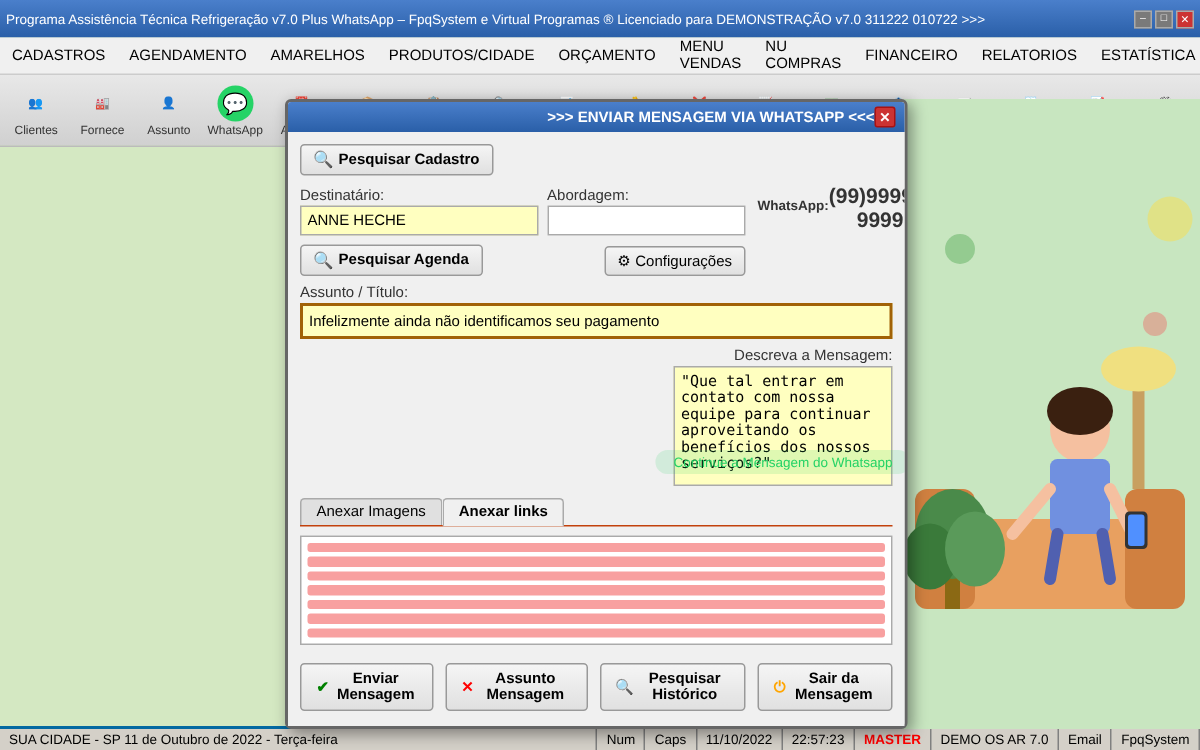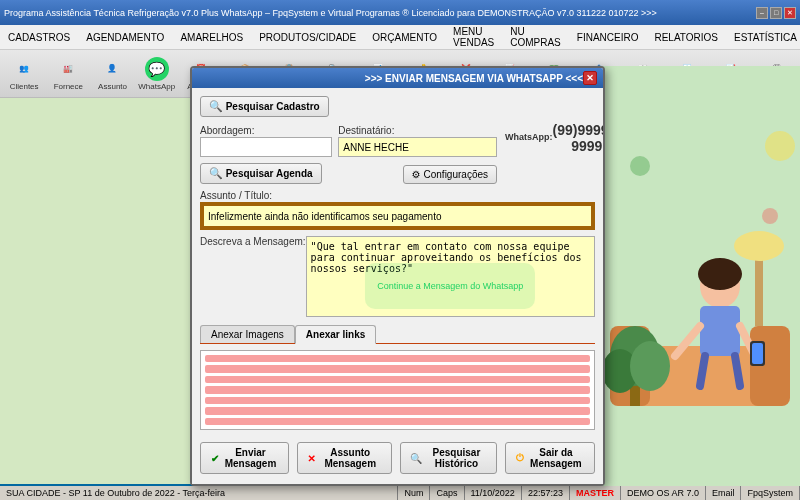--- a/index.html
+++ b/index.html
@@ -237,21 +237,21 @@
       padding: 3px 8px;
       background: linear-gradient(to bottom, #f5f5f5, #e0e0e0);
       border: 1px solid #999;
       border-radius: 3px;
       cursor: pointer;
       font-size: 10px;
     }
 
     .subject-field {
       background: #ffffc0;
-      border: 4px solid #a16207;
+      border: 2px solid #a16207;
       padding: 10px 4px;
       font-size: 10px;
       width: 100%;
       height: 20px;
     }
 
     .message-container {
       position: relative;
       flex: 1;
       min-height: 80px;
@@ -265,21 +265,21 @@
       font-size: 10px;
       resize: none;
     }
     .whatsapp-watermark {
       position: absolute;
       bottom: 8px;
       left: 50%;
       transform: translateX(-50%);
       background: rgba(37,211,102,0.15);
       border-radius: 10px;
-      padding: 18px 12px;
+      padding: 3px 12px;
       font-size: 9px;
       color: #25d366;
       white-space: nowrap;
       pointer-events: none;
     }
 
     
     .tabs-row {
       display: flex;
       gap: 0;
@@ -524,27 +524,27 @@
       <div class="top-left">
 
         <div style="margin-bottom:4px;">
           <button class="search-btn">
             <span style="font-size:11px;">🔍</span>
             <span>Pesquisar Cadastro</span>
           </button>
         </div>
 
         <div style="display:flex;gap:6px;align-items:flex-start;">
+          <div style="flex:1.2;">
+            <div class="field-label">Destinatário:</div>
+            <input class="text-field" type="text" style="width: 100%;" value="ANNE HECHE">
+          </div>
           <div style="flex:1;">
             <div class="field-label">Abordagem:</div>
             <input class="text-field-white" type="text" style="width: 100%;">
-          </div>
-          <div style="flex:1.2;">
-            <div class="field-label">Destinatário:</div>
-            <input class="text-field" type="text" style="width: 100%;" value="ANNE HECHE">
           </div>
         </div>
 
         <div class="field-row" style="margin-top:2px;">
           <button class="search-btn">
             <span style="font-size:11px;">🔍</span>
             <span>Pesquisar Agenda</span>
           </button>
           <button class="config-btn" style="margin-left:auto;">
             <span>⚙</span>
@@ -566,21 +566,21 @@
           <div class="whatsapp-text">WhatsApp</div>
         </div>
       </div>
     </div>
 
     <div>
       <div class="field-label">Assunto / Título:</div>
       <input class="subject-field" type="text" value="Infelizmente ainda não identificamos seu pagamento" style="">
     </div>
 
-    <div style="display:flex;flex-direction:row;flex:1;">
+    <div style="display:flex;flex-direction:column;flex:1;align-items:flex-end;">
       <div class="field-label">Descreva a Mensagem:</div>
       <div class="message-container">
         <textarea class="message-textarea" style="">"Que tal entrar em contato com nossa equipe para continuar aproveitando os benefícios dos nossos serviços?"</textarea>
         <div class="whatsapp-watermark">Continue a Mensagem do Whatsapp</div>
       </div>
     </div>
 
     <div class="tabs-row">
       <div class="tab">Anexar Imagens</div>
       <div class="tab active">Anexar links</div>

